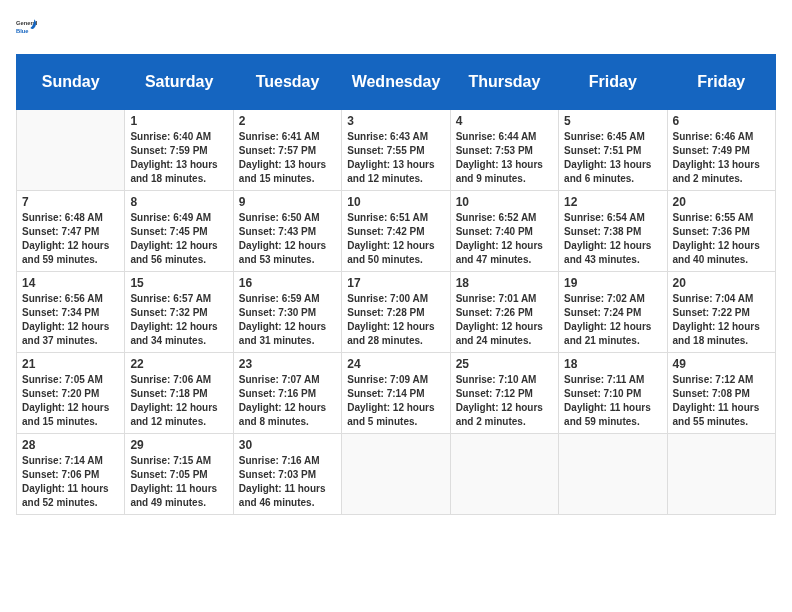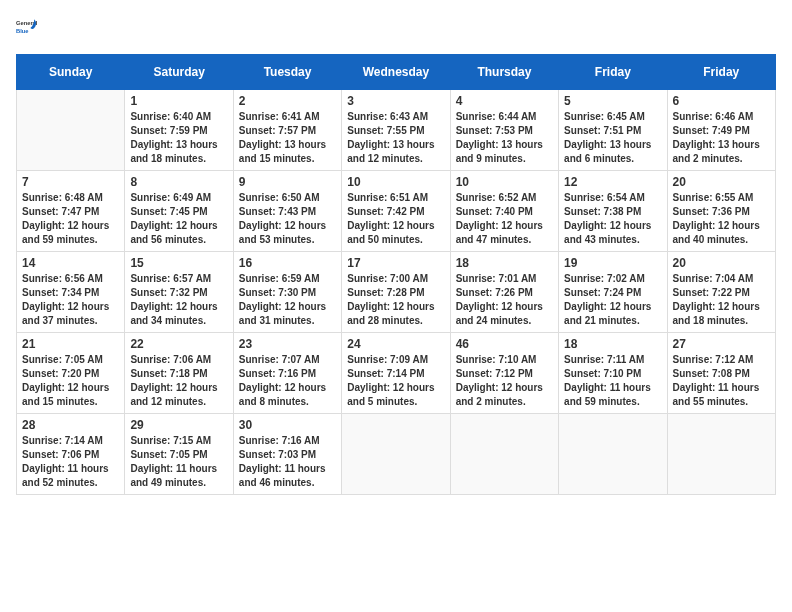--- a/index.html
+++ b/index.html
@@ -38,24 +38,24 @@
       color: #555;
     }
     .calendar {
       width: 100%;
       border-collapse: collapse;
       border: 1px solid #ccc;
     }
     .calendar th {
       background-color: #1565c0;
       color: #fff;
-      font-size: 12px;
+      font-size: 16px;
       font-weight: bold;
       text-align: center;
-      padding: 10px 4px;
+      padding: 18px 4px;
       border: 1px solid #1565c0;
     }
     .calendar td {
       vertical-align: top;
       border: 1px solid #ddd;
       padding: 4px 5px;
       width: calc(100% / 7);
       min-height: 80px;
       font-size: 10px;
       color: #333;
@@ -205,29 +205,29 @@
         </td>
         <td>
           <span class="day-number">23</span>
           <div class="day-info">Sunrise: 7:07 AM<br>Sunset: 7:16 PM<br>Daylight: 12 hours<br>and 8 minutes.</div>
         </td>
         <td>
           <span class="day-number">24</span>
           <div class="day-info">Sunrise: 7:09 AM<br>Sunset: 7:14 PM<br>Daylight: 12 hours<br>and 5 minutes.</div>
         </td>
         <td>
-          <span class="day-number">46</span>
+          <span class="day-number">25</span>
           <div class="day-info">Sunrise: 7:10 AM<br>Sunset: 7:12 PM<br>Daylight: 12 hours<br>and 2 minutes.</div>
         </td>
         <td>
           <span class="day-number">18</span>
           <div class="day-info">Sunrise: 7:11 AM<br>Sunset: 7:10 PM<br>Daylight: 11 hours<br>and 59 minutes.</div>
         </td>
         <td>
-          <span class="day-number">27</span>
+          <span class="day-number">49</span>
           <div class="day-info">Sunrise: 7:12 AM<br>Sunset: 7:08 PM<br>Daylight: 11 hours<br>and 55 minutes.</div>
         </td>
       </tr>
       <tr>
         <td>
           <span class="day-number">28</span>
           <div class="day-info">Sunrise: 7:14 AM<br>Sunset: 7:06 PM<br>Daylight: 11 hours<br>and 52 minutes.</div>
         </td>
         <td>
           <span class="day-number">29</span>

